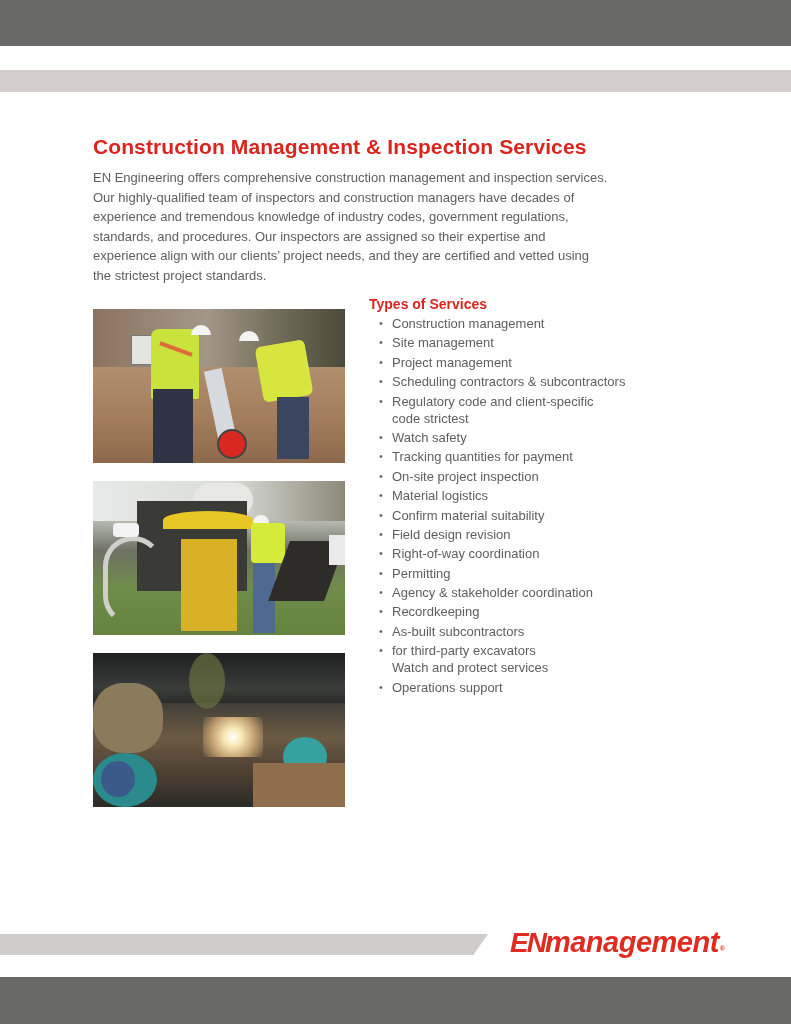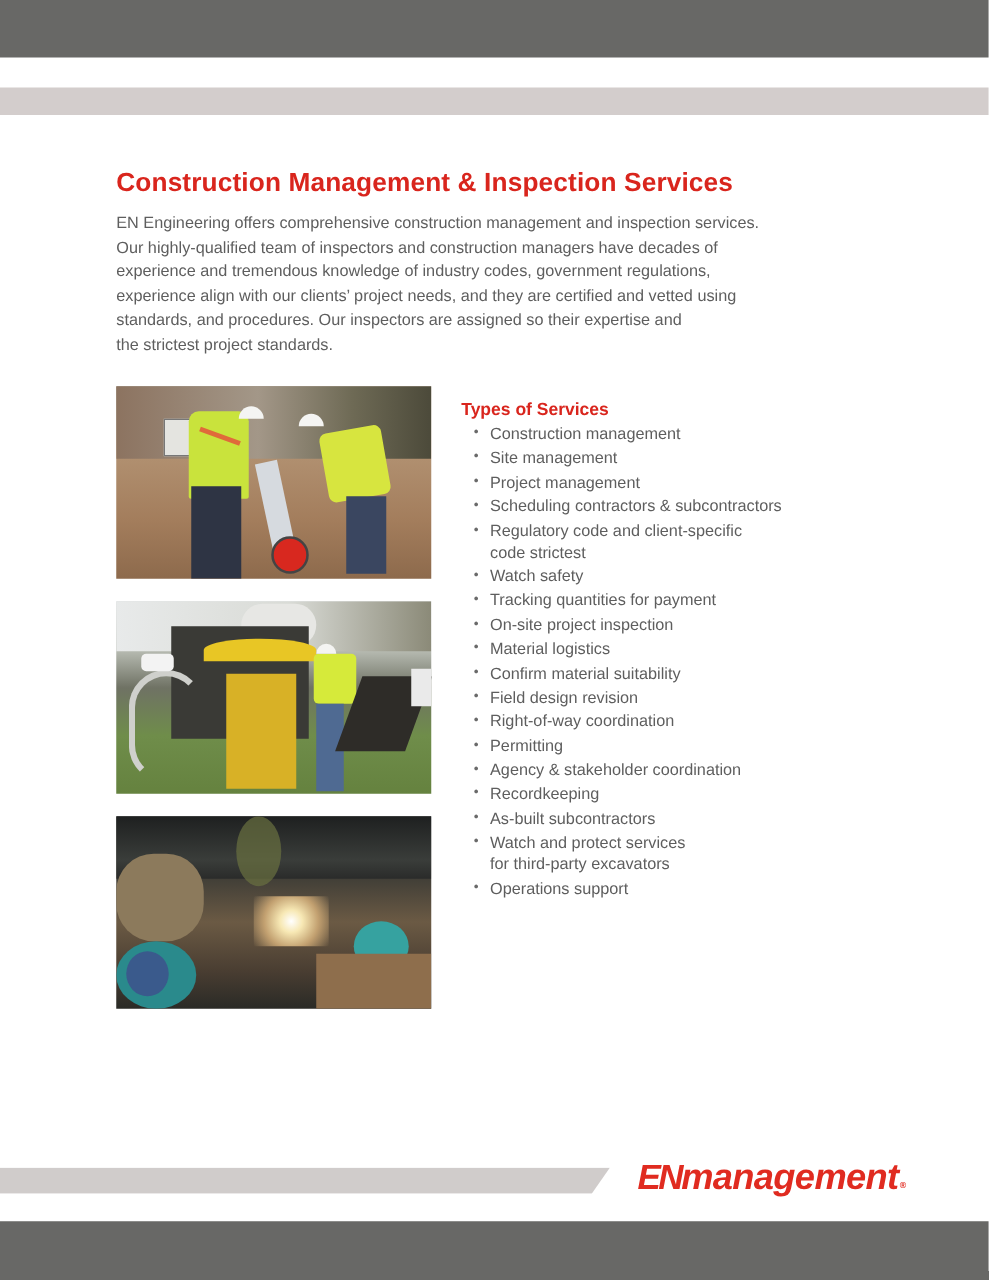--- a/index.html
+++ b/index.html
@@ -13,21 +13,21 @@
 
     .intro { position: absolute; left: 93px; top: 168px; width: 520px; font-size: 13px; line-height: 19.5px; color: #5e5e5e; }
     .intro span { display: block; white-space: nowrap; }
 
     .photo { position: absolute; left: 93px; width: 252px; height: 154px; overflow: hidden; }
     .photo1 { top: 309px; background: linear-gradient(180deg, #8a7a66 0%, #9e8a72 22%, #b08f6f 38%, #a37d5c 70%, #8d6a4c 100%); }
     .photo2 { top: 481px; background: linear-gradient(180deg, #d9dcdc 0%, #b9bdb4 25%, #6f7264 45%, #6f8d4a 70%, #65823f 100%); }
     .photo3 { top: 653px; background: linear-gradient(180deg, #2c2e2c 0%, #3d3c36 30%, #6b5a44 55%, #4a3e32 80%, #2a2a26 100%); }
     .ph { position: absolute; }
 
-    .services { position: absolute; left: 369px; top: 319px; width: 300px; }
+    .services { position: absolute; left: 369px; top: 296px; width: 300px; }
     .services-title { font-size: 14px; font-weight: bold; color: #d9251d; margin-bottom: 3px; }
     .services ul { list-style: none; }
     .services li { position: relative; padding-left: 23px; font-size: 13px; line-height: 17px; color: #5e5e5e; margin-bottom: 2.4px; }
     .services li .bullet { position: absolute; left: 10px; top: 0; color: #6a6a6a; font-size: 11px; }
     .services li .line { display: block; white-space: nowrap; }
 
     .band-light-bottom { position: absolute; left: 0; top: 934px; width: 488px; height: 21px; background: #d0cccb; clip-path: polygon(0 0, 100% 0, 97% 100%, 0 100%); }
     .logo { position: absolute; left: 510px; top: 926px; height: 36px; white-space: nowrap; color: #e02b20; font-weight: bold; font-style: italic; }
     .logo .en { font-size: 28px; letter-spacing: -2px; font-family: Liberation Sans, sans-serif; }
     .logo .eng { font-size: 29px; letter-spacing: -0.5px; }
@@ -39,22 +39,22 @@
 
 <div class="band-top"></div>
 <div class="band-light-top"></div>
 
 <h1 class="title">Construction Management &amp; Inspection Services</h1>
 
 <div class="intro">
   <span>EN Engineering offers comprehensive construction management and inspection services.</span>
   <span>Our highly-qualified team of inspectors and construction managers have decades of</span>
   <span>experience and tremendous knowledge of industry codes, government regulations,</span>
+  <span>standards, and procedures. Our inspectors are assigned so their expertise and</span>
   <span>experience align with our clients’ project needs, and they are certified and vetted using</span>
-  <span>standards, and procedures. Our inspectors are assigned so their expertise and</span>
   <span>the strictest project standards.</span>
 </div>
 
 <div class="photo photo1">
   <div class="ph" style="left:0;top:0;width:252px;height:58px;background:linear-gradient(90deg,#8c7360,#a39788 45%,#6e6a55 75%,#4c4a3a);"></div>
   <div class="ph" style="left:38px;top:26px;width:30px;height:30px;background:#e4e4e0;border:1px solid #777;"></div>
   <div class="ph" style="left:58px;top:20px;width:48px;height:70px;background:#c9e33c;border-radius:8px 8px 2px 2px;"></div>
   <div class="ph" style="left:66px;top:38px;width:34px;height:4px;background:#e06a3a;transform:rotate(20deg);"></div>
   <div class="ph" style="left:60px;top:80px;width:40px;height:74px;background:#2e3444;"></div>
   <div class="ph" style="left:98px;top:16px;width:20px;height:10px;background:#f4f4f2;border-radius:10px 10px 0 0;"></div>
@@ -154,22 +154,22 @@
     <li>
         <span class="bullet">•</span>
         <span class="line">Recordkeeping</span>
       </li>
     <li>
         <span class="bullet">•</span>
         <span class="line">As-built subcontractors</span>
       </li>
     <li>
         <span class="bullet">•</span>
+        <span class="line">for third-party excavators</span>
         <span class="line">Watch and protect services</span>
-        <span class="line">for third-party excavators</span>
       </li>
     <li>
         <span class="bullet">•</span>
         <span class="line">Operations support</span>
       </li>
   </ul>
 </section>
 
 <div class="band-light-bottom"></div>
 <div class="logo">

